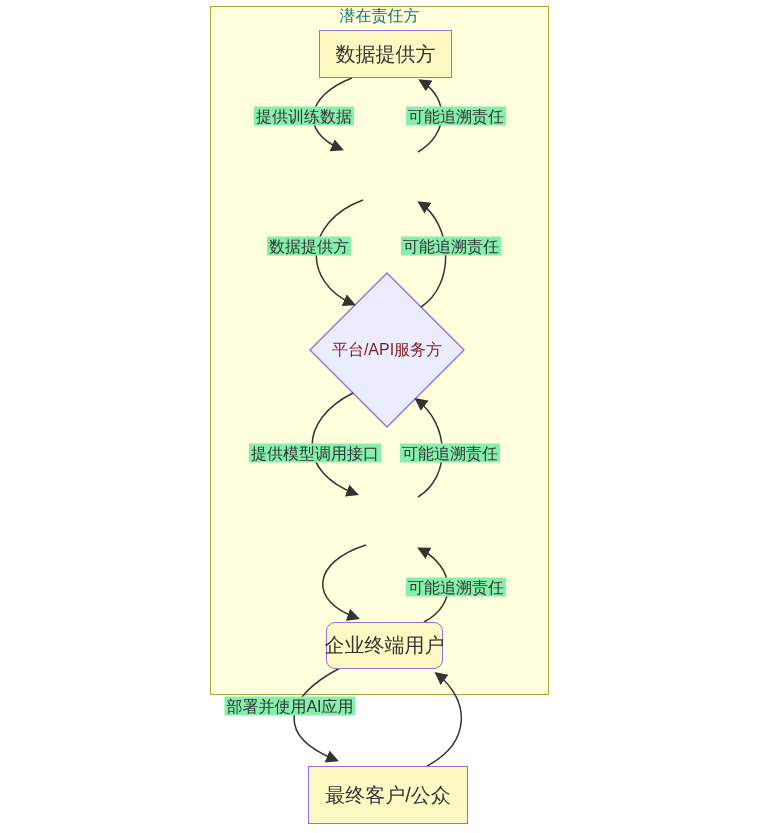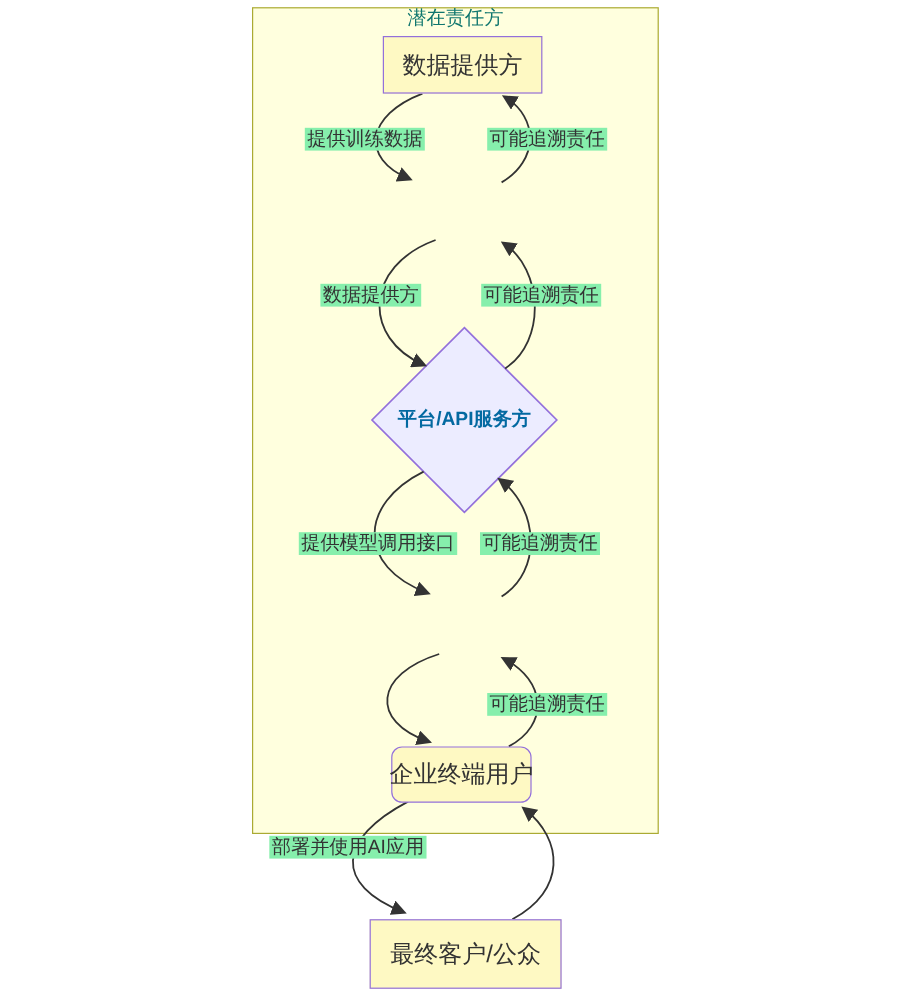--- a/index.html
+++ b/index.html
@@ -68,22 +68,21 @@
     color: #333333;
     text-align: center;
   }
   .node.rounded { border-radius: 9px; }
   .diamond-label {
     position: absolute;
     transform: translate(-50%, -50%);
     font-size: 16px;
     white-space: nowrap;
     z-index: 4;
-    color: #0369a1;
-    font-weight: bold;
+    color: #7f1d1d;
   }
 </style>
 </head>
 <body>
 
 <div class="canvas">
 
   <div class="cluster"></div>
   <div class="cluster-title">潜在责任方</div>
 

